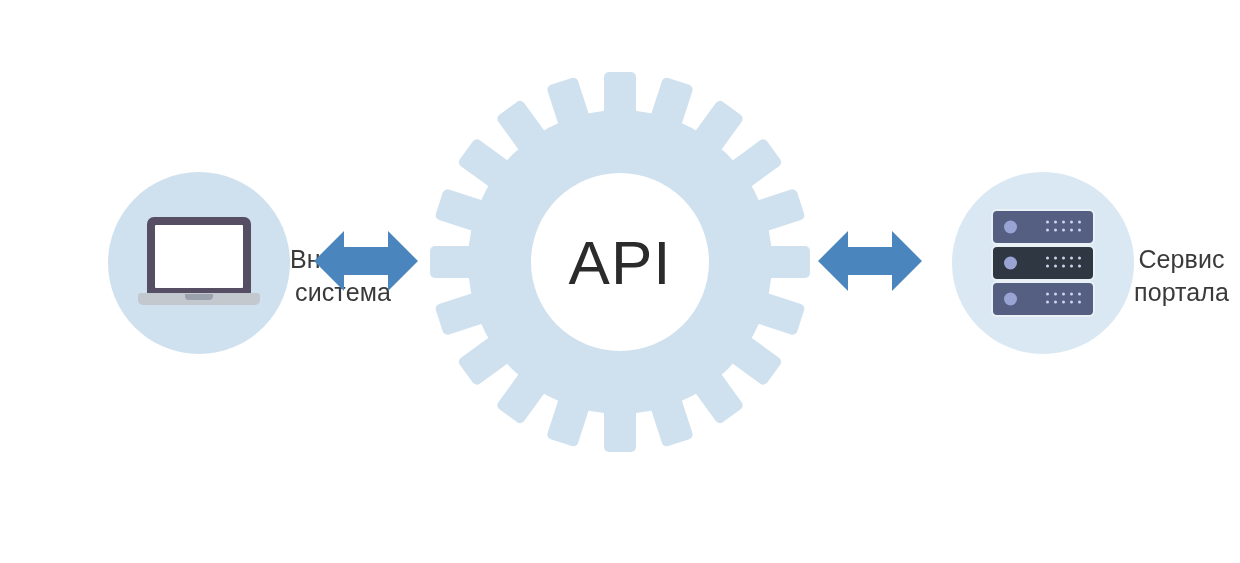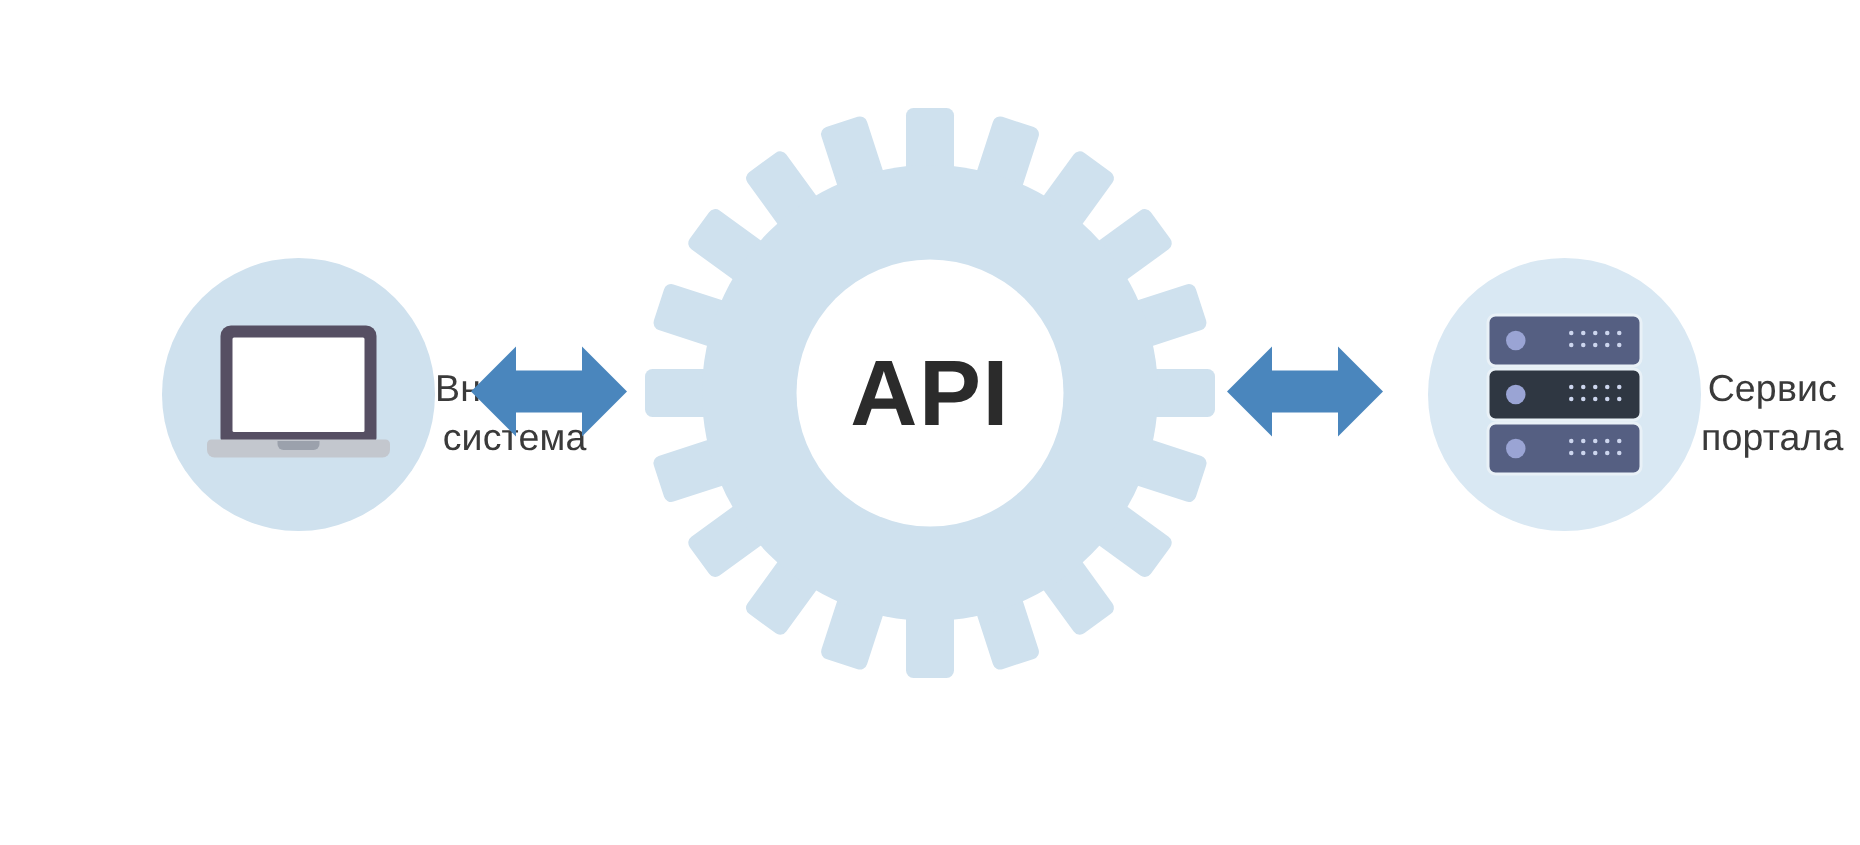--- a/index.html
+++ b/index.html
@@ -186,21 +186,21 @@
     width: 380px;
     height: 380px;
   }
   #gear-api .gear-text {
     position: absolute;
     inset: 0;
     display: flex;
     align-items: center;
     justify-content: center;
     font-size: 62px;
-    font-weight: 700;
+    font-weight: 400;
     color: #2b2b2b;
     letter-spacing: 1px;
   }
 </style>
 </head>
 <body>
 
 <div id="diagram-root">
 
   <div class="node" id="node-external">

